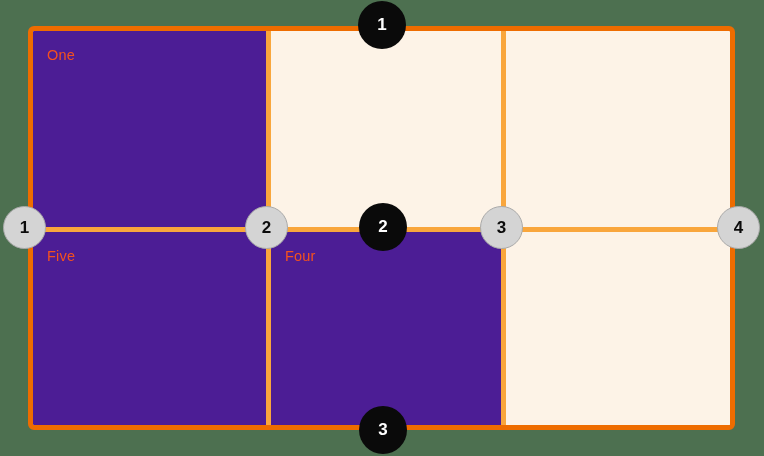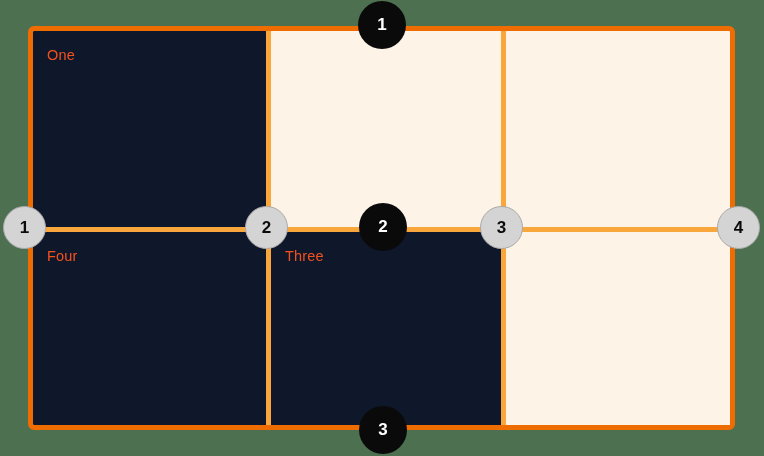--- a/index.html
+++ b/index.html
@@ -32,21 +32,21 @@
     border: 5px solid #ee6c00;
     border-radius: 6px;
     background: #fdf3e7;
     overflow: hidden;
   }
 
   
   .grid-cell {
     position: absolute;
     box-sizing: border-box;
-    background: #0f172a;
+    background: #4c1d95;
   }
   .grid-cell.empty-cell {
     background: #fdf3e7;
   }
 
   .cell-one   { left: 0px;   top: 0px;   width: 233px; height: 196px; }
   .cell-two   { left: 238px; top: 0px;   width: 230px; height: 196px; }
   .cell-three { left: 473px; top: 0px;   width: 224px; height: 196px; }
   .cell-four  { left: 0px;   top: 201px; width: 233px; height: 193px; }
   .cell-five  { left: 238px; top: 201px; width: 230px; height: 193px; }
@@ -128,25 +128,25 @@
 
   <div id="grid-container">
 
     <div class="grid-cell cell-one">
       <span class="cell-label">One</span>
     </div>
 
 
 
     <div class="grid-cell cell-four">
-      <span class="cell-label">Four</span>
+      <span class="cell-label">Five</span>
     </div>
 
     <div class="grid-cell cell-five">
-      <span class="cell-label">Three</span>
+      <span class="cell-label">Four</span>
     </div>
 
     <div class="grid-cell cell-six empty-cell">
       <span class="cell-label"></span>
     </div>
 
     <div class="gutter gutter-h"></div>
     <div class="gutter-h-light"></div>
     <div class="gutter gutter-v gutter-v-1"></div>
     <div class="gutter gutter-v gutter-v-2"></div>

